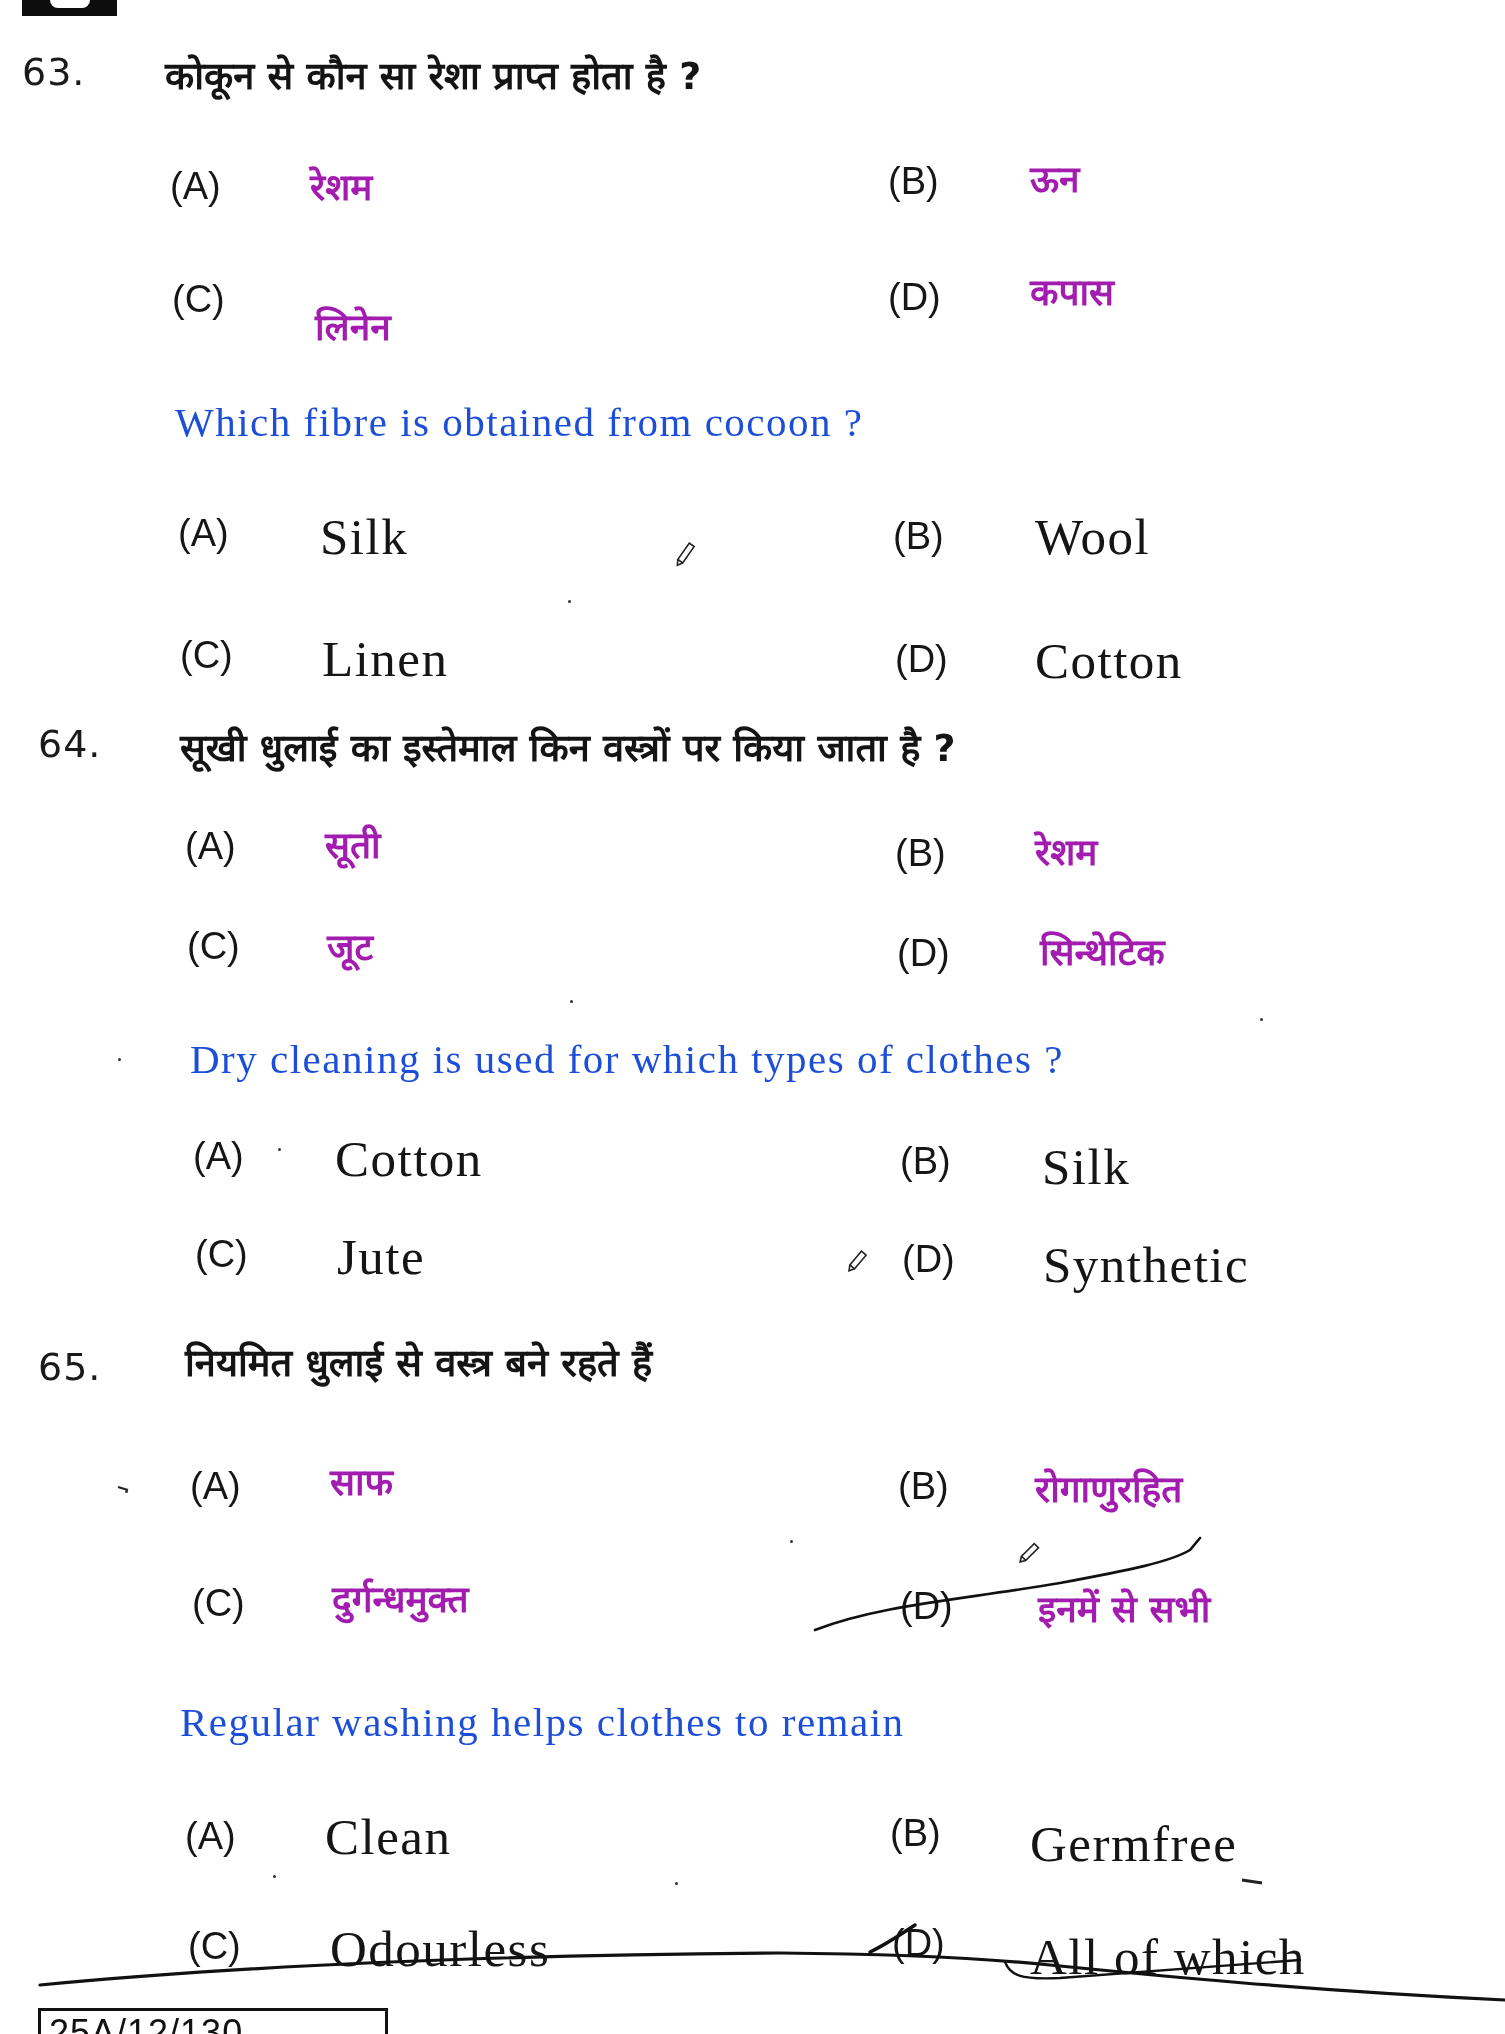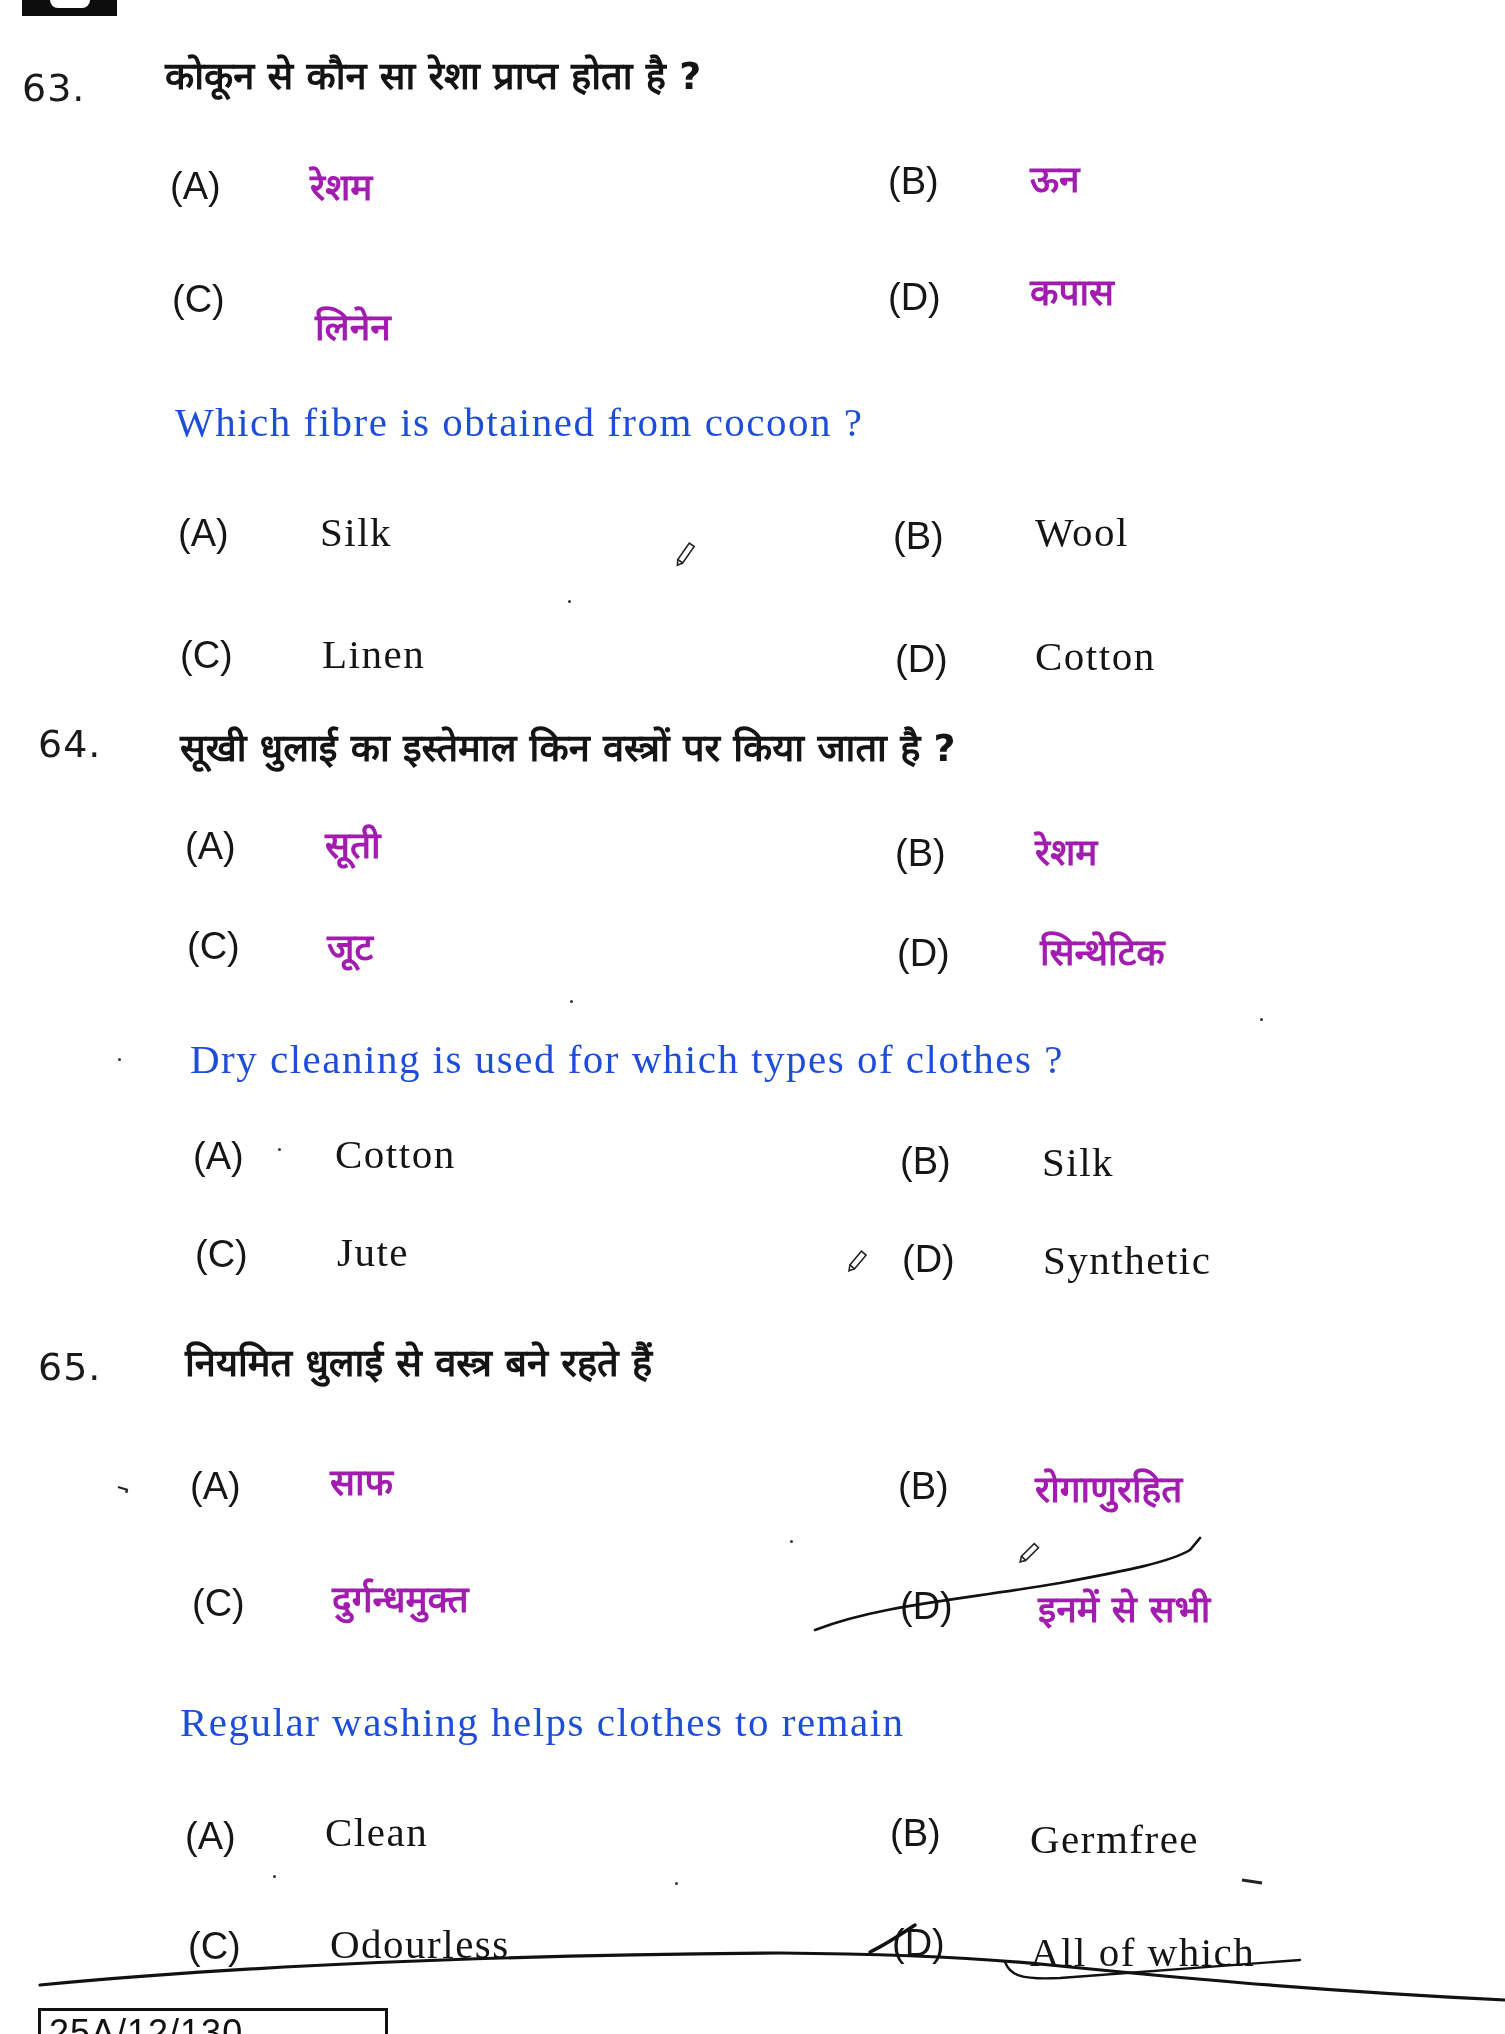--- a/index.html
+++ b/index.html
@@ -48,21 +48,21 @@
       letter-spacing: 1.5px;
       color: #1d4ed8;
     }
     .opt-label {
       font-family: "Liberation Sans", "DejaVu Sans", sans-serif;
       font-size: 38px;
       color: #161616;
     }
     .opt-text-en {
       font-family: "Liberation Serif", "DejaVu Serif", serif;
-      font-size: 41px;
+      font-size: 51px;
       letter-spacing: 1.5px;
       color: #151515;
     }
     .opt-text-hi {
       font-family: "DejaVu Sans", "Liberation Sans", sans-serif;
       font-size: 37px;
       font-weight: bold;
       color: #a21caf;
     }
     .speck {
@@ -91,21 +91,21 @@
       width: 1505px; height: 2034px;
       pointer-events: none;
     }
   </style>
 </head>
 <body>
 
 <div class="corner-mark"></div>
 
 <div>
-  <span class="abs qnum" style="left:22px; top:50px;margin-top:16px;">63.</span>
+  <span class="abs qnum" style="left:22px; top:50px;">63.</span>
   <span class="abs hindi" style="left:165px; top:48px;">कोकून से कौन सा रेशा प्राप्त होता है ?</span>
 
   <span class="abs opt-label" style="left:170px; top:165px;">(A)</span>
   <span class="abs opt-text-hi" style="left:310px; top:160px;">रेशम</span>
   <span class="abs opt-label" style="left:888px; top:160px;">(B)</span>
   <span class="abs opt-text-hi" style="left:1030px; top:152px;">ऊन</span>
 
   <span class="abs opt-label" style="left:172px; top:278px;">(C)</span>
   <span class="abs opt-text-hi" style="left:315px; top:272px;margin-top:28px;">लिनेन</span>
   <span class="abs opt-label" style="left:888px; top:276px;">(D)</span>

